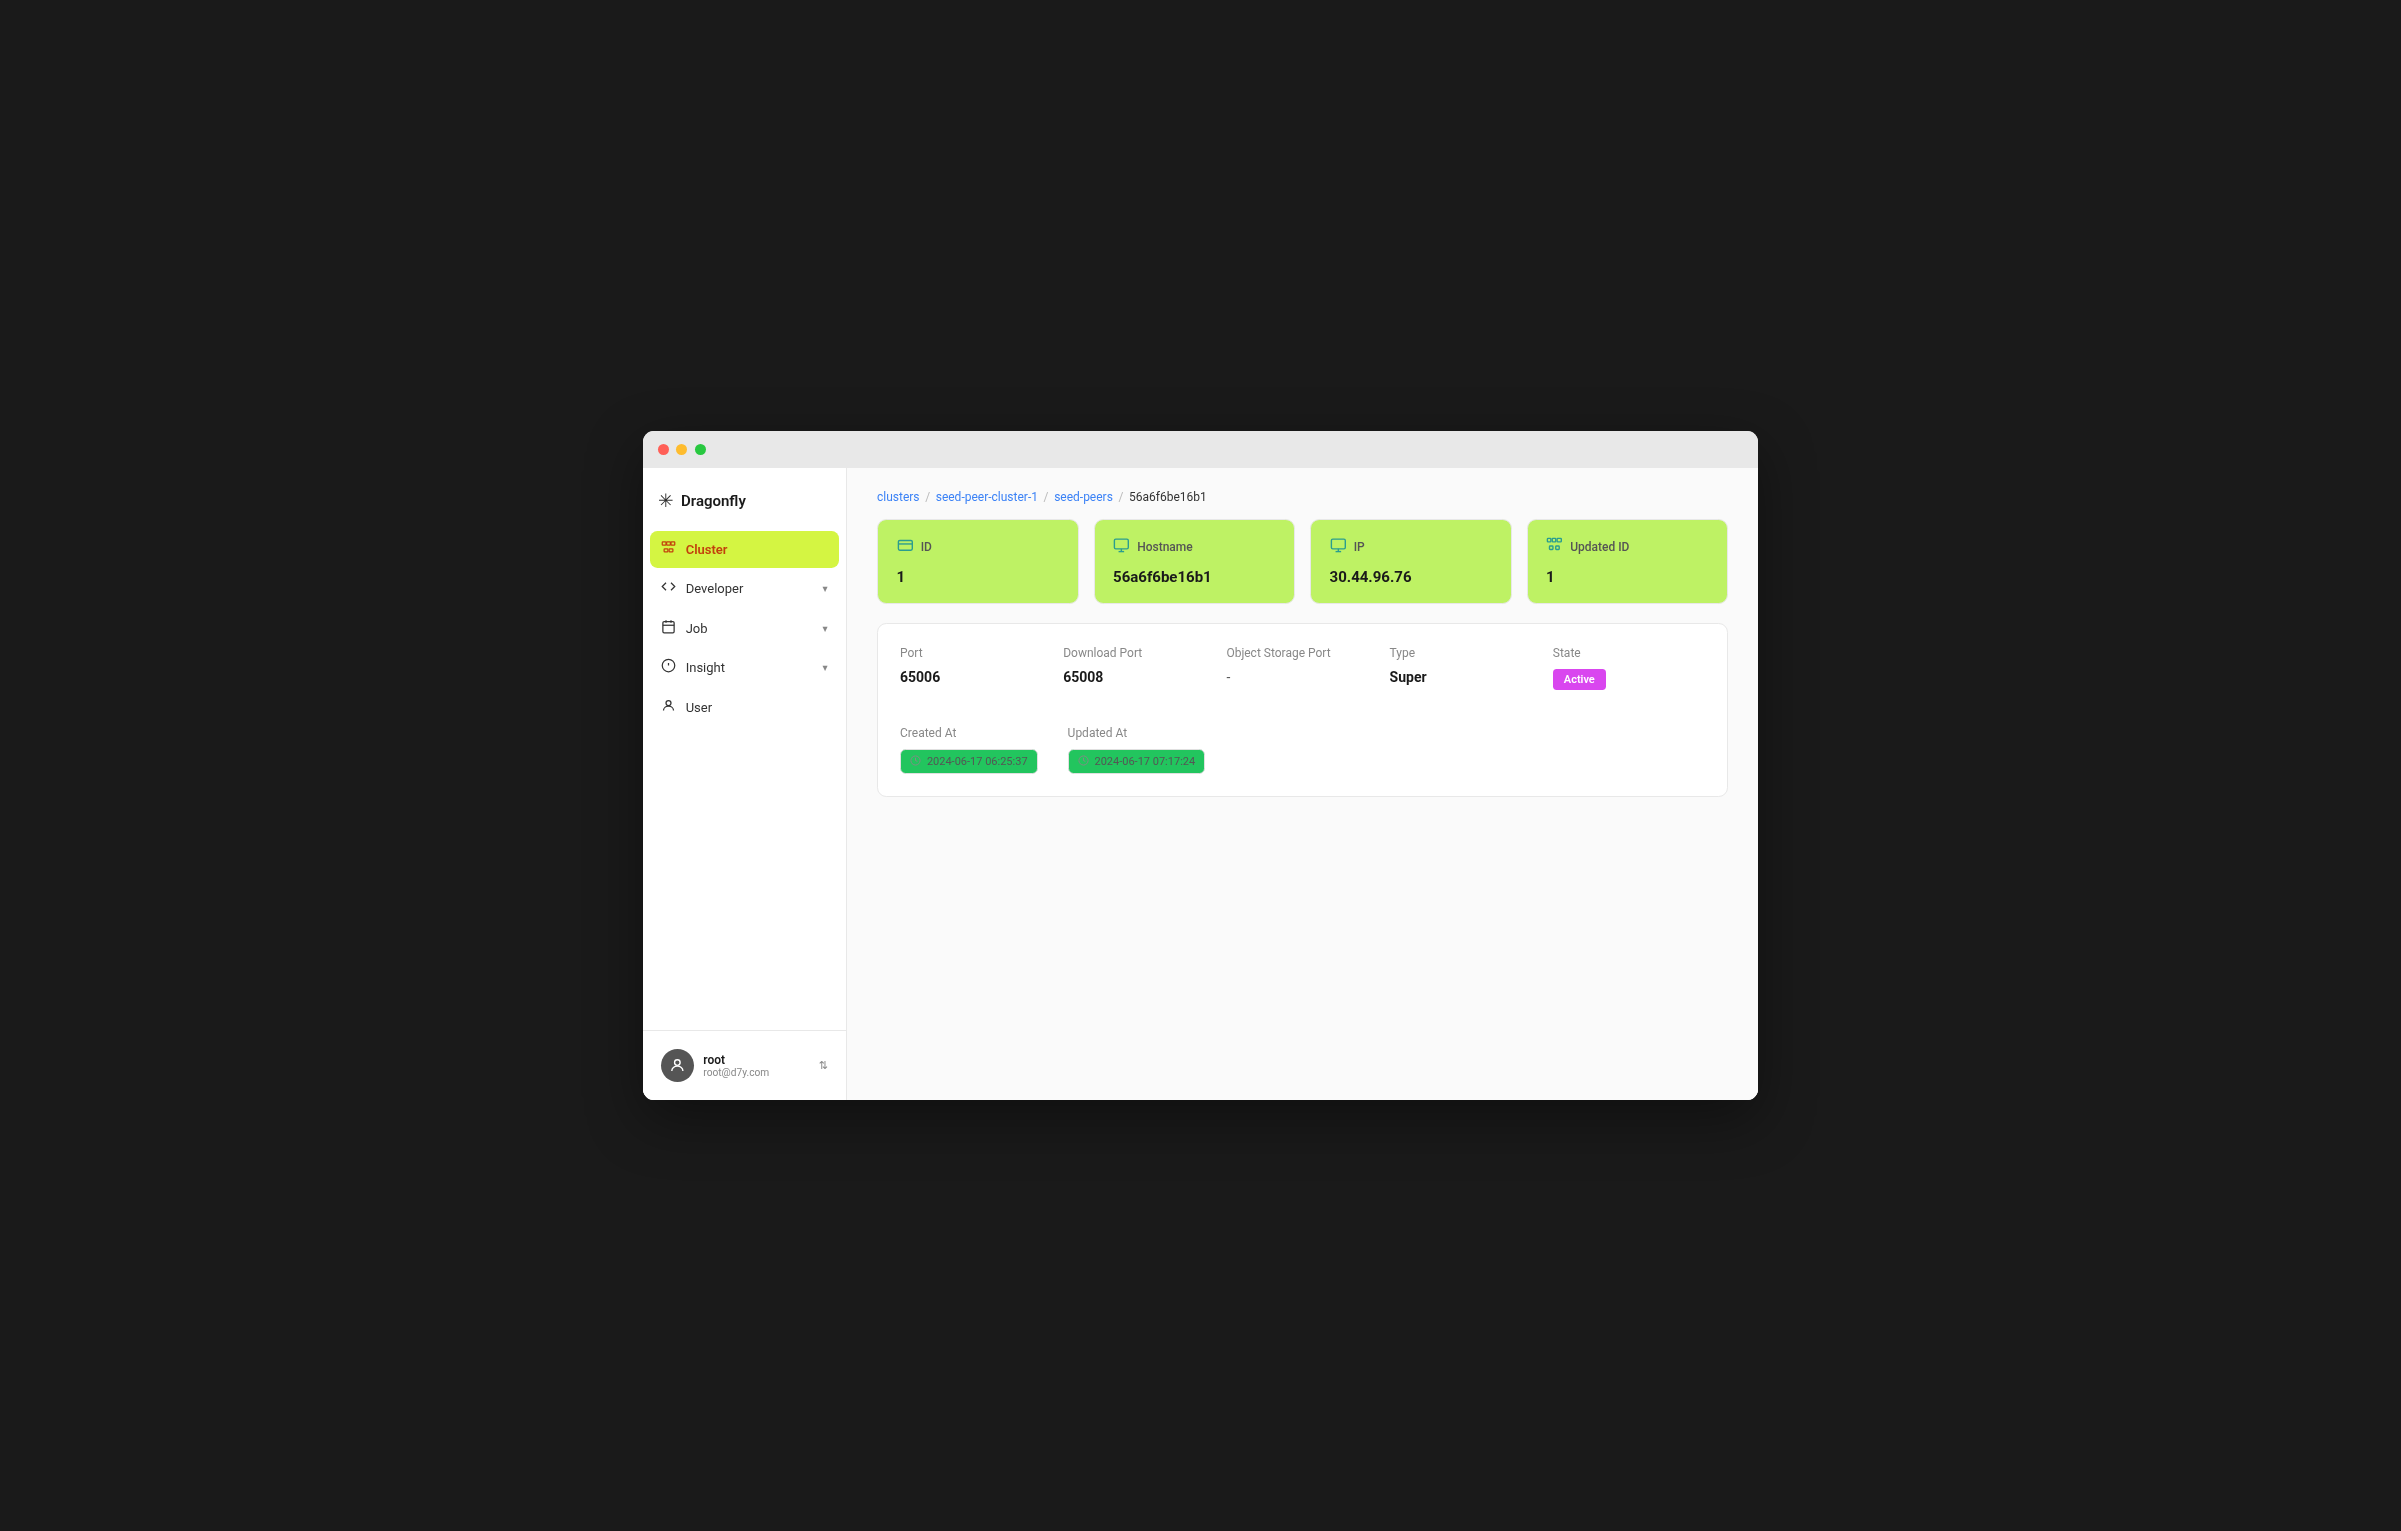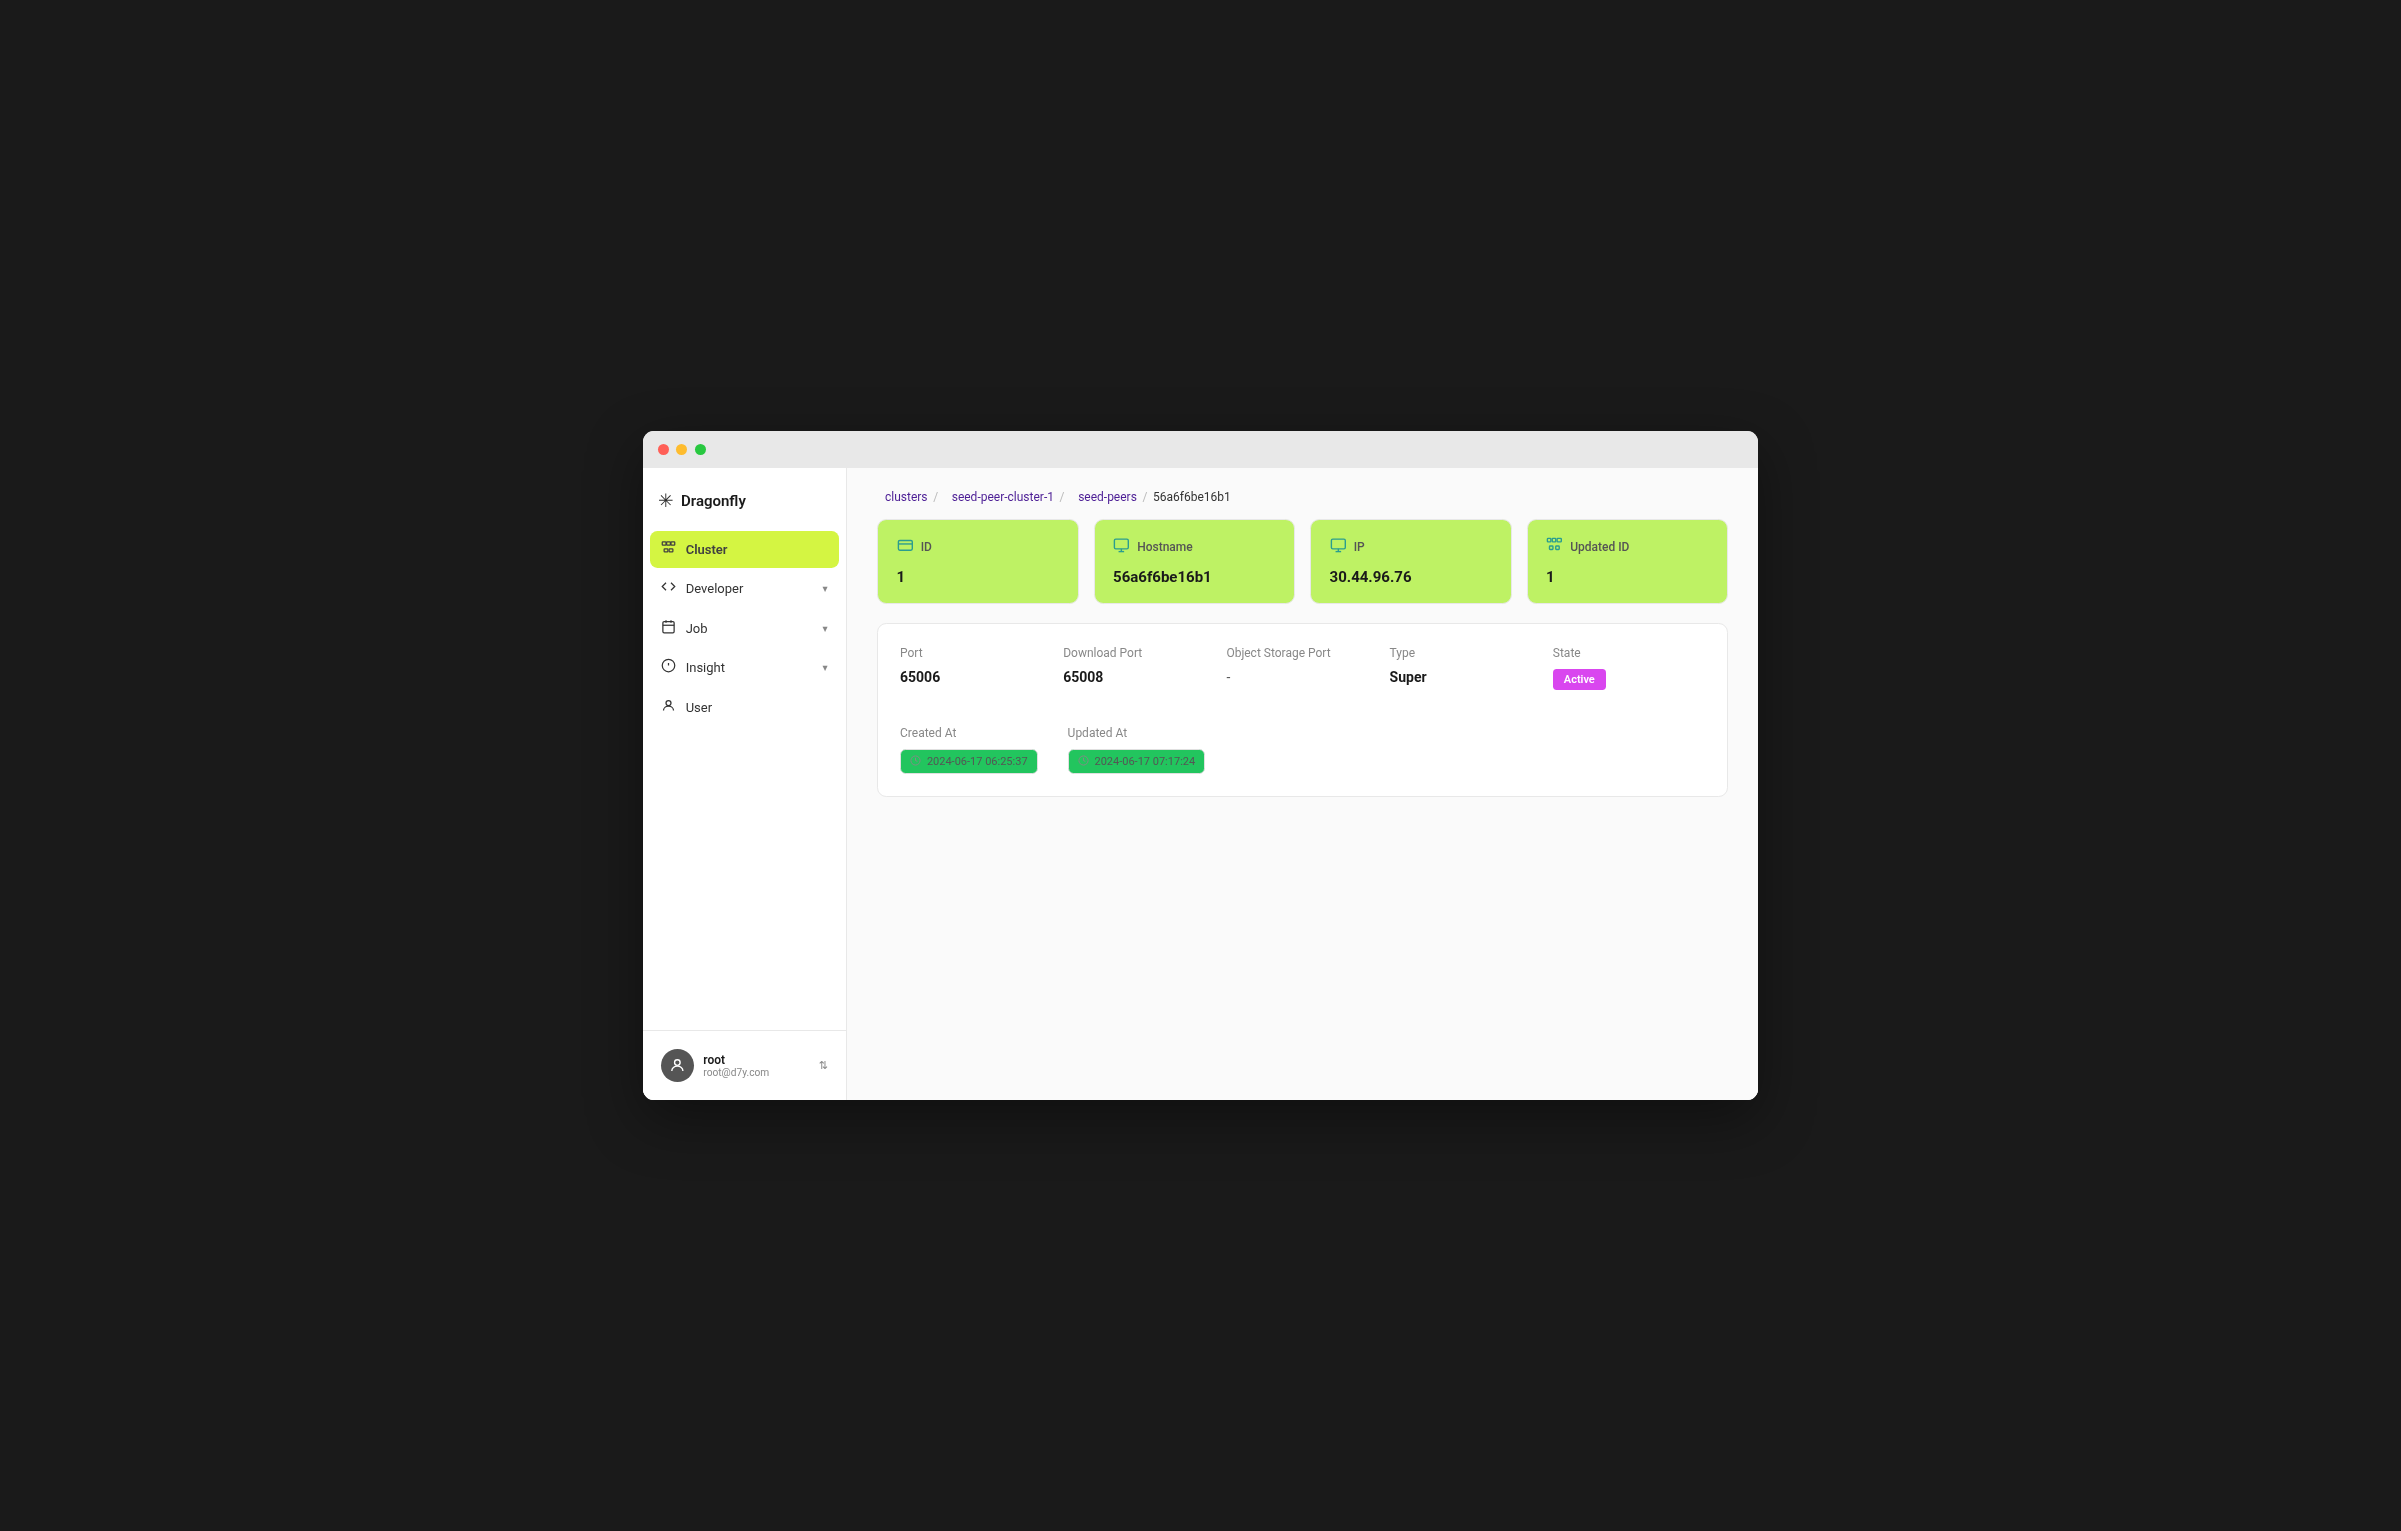--- a/index.html
+++ b/index.html
@@ -77,21 +77,21 @@
       justify-content: space-between;
       padding: 9.3px 11px;
       border-radius: 7.4px;
       cursor: pointer;
       margin-bottom: 1.9px;
       font-size: 13px;
       color: #333;
     }
     .nav-item.active {
       background: #d4f542;
-      color: #404040;
+      color: #c2410c;
       font-weight: 600;
     }
     .nav-item-left {
       display: flex;
       align-items: center;
       gap: 9.3px;
     }
     .nav-icon {
       font-size: 15px;
       color: inherit;
@@ -143,23 +143,22 @@
     }
     .breadcrumb {
       display: flex;
       align-items: center;
       gap: 5.6px;
       font-size: 12px;
       color: #666;
       margin-bottom: 15px;
     }
     .breadcrumb a {
-      color: #4c1d95;
+      color: #3b82f6;
       text-decoration: none;
-      margin-left: 8px;
     }
     .breadcrumb-sep { color: #bbb; }
     .breadcrumb-current { color: #333; }
     .page-title {
       font-size: 20.4px;
       font-weight: 700;
       color: #1a1a1a;
       margin-bottom: 22px;
     }
     

